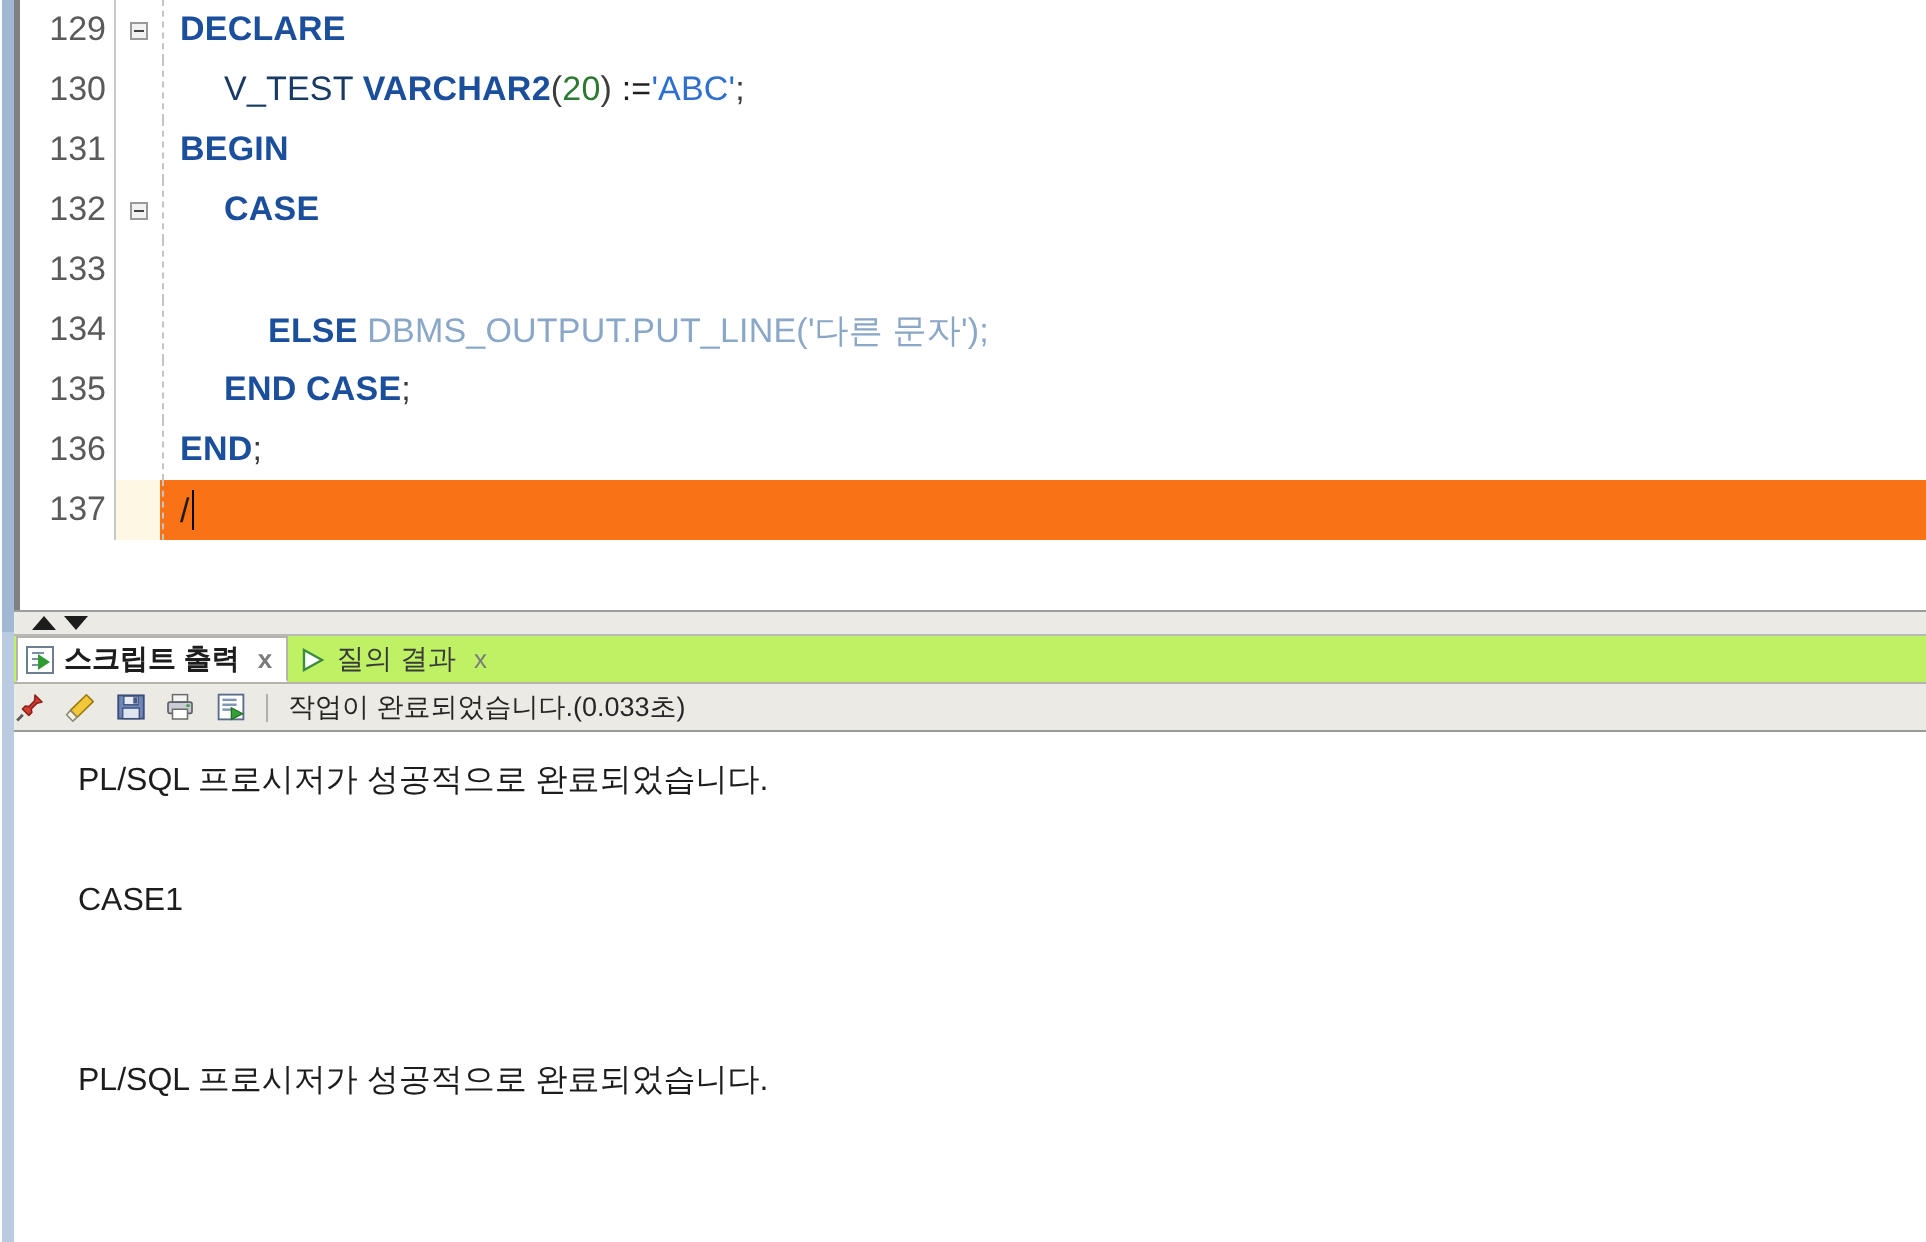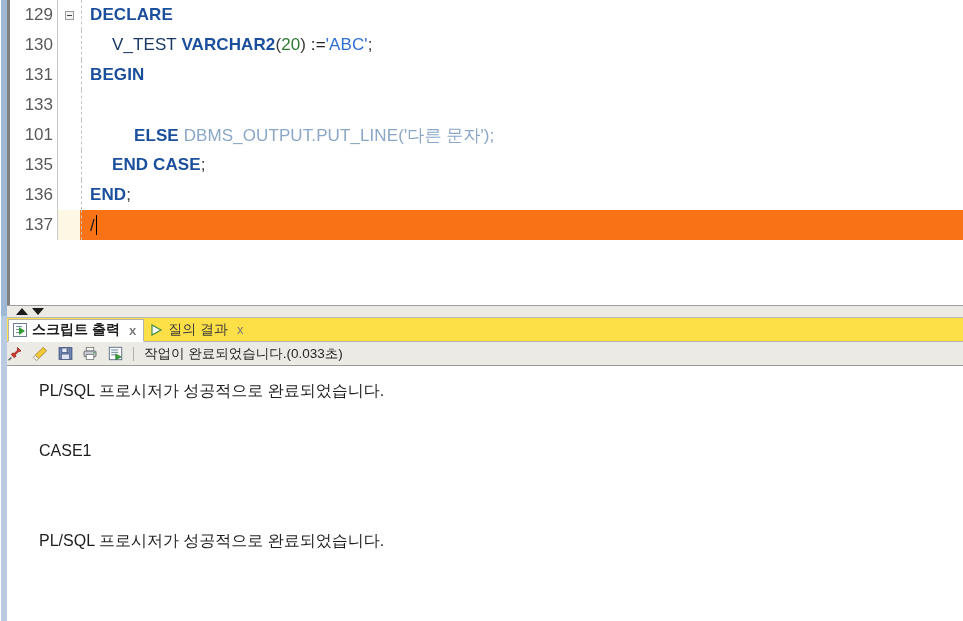--- a/index.html
+++ b/index.html
@@ -178,23 +178,23 @@
   .outpanel {
     position: relative;
     flex: 1;
     background: #f0efe9;
     display: flex;
     flex-direction: column;
   }
 
   .tabstrip {
     height: 24px;
-    background: #fde047;
-    display: flex;
-    align-items: center;
+    background: #bef264;
+    display: flex;
+    align-items: flex-start;
     padding-left: 8px;
     border-bottom: 1px solid #b5b3ac;
     box-sizing: border-box;
   }
   .tab {
     height: 23px;
     display: flex;
     align-items: center;
     gap: 5px;
     padding: 0 7px 0 4px;
@@ -330,26 +330,34 @@
           <div class="guide"></div>
           <div class="codetext" style="padding-left: 32px;"><span class="ident">V_TEST</span><span> </span><span class="kw">VARCHAR2</span><span class="punct">(</span><span class="num">20</span><span class="punct">)</span><span class="op"> :=</span><span class="str">'ABC'</span><span class="punct">;</span></div>
         </div>
         <div class="row">
           <div class="gutter">131</div>
           <div class="fold"></div>
           <div class="guide"></div>
           <div class="codetext" style="padding-left: 10px;"><span class="kw">BEGIN</span></div>
         </div>
         <div class="row">
+          <div class="gutter">132</div>
+          <div class="fold">
+            <div class="fold-box"></div>
+          </div>
+          <div class="guide"></div>
+          <div class="codetext" style="padding-left: 32px;"><span class="kw">CASE</span></div>
+        </div>
+        <div class="row">
           <div class="gutter">133</div>
           <div class="fold"></div>
           <div class="guide"></div>
         </div>
         <div class="row">
-          <div class="gutter">101</div>
+          <div class="gutter">134</div>
           <div class="fold"></div>
           <div class="guide"></div>
           <div class="codetext" style="padding-left: 54px;"><span class="kw">ELSE</span><span> </span><span class="fn">DBMS_OUTPUT.PUT_LINE('다른 문자');</span></div>
         </div>
         <div class="row">
           <div class="gutter">135</div>
           <div class="fold"></div>
           <div class="guide"></div>
           <div class="codetext" style="padding-left: 32px;"><span class="kw">END CASE</span><span class="punct">;</span></div>
         </div>

